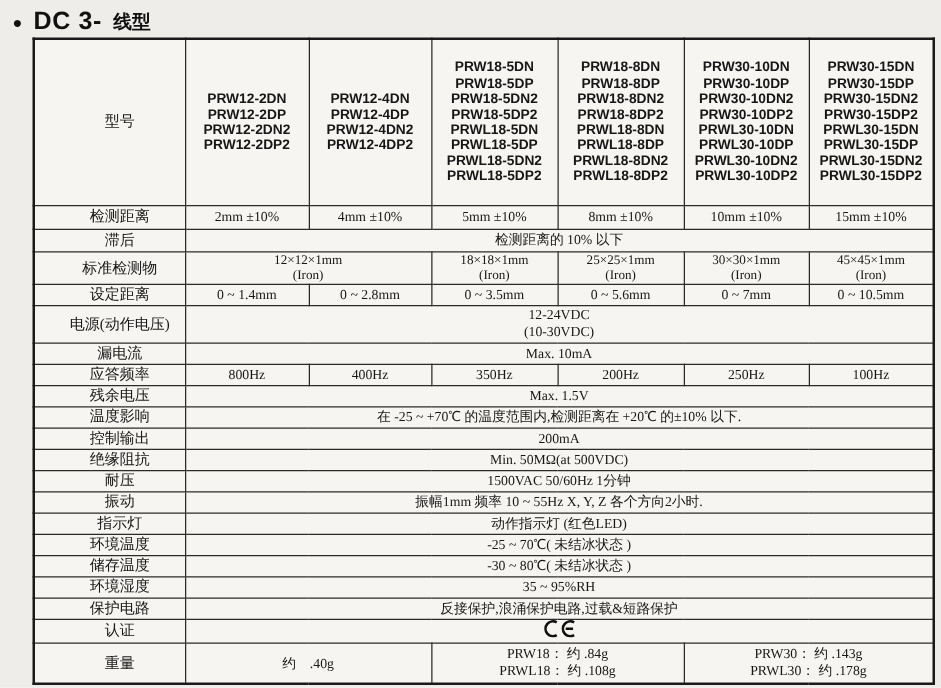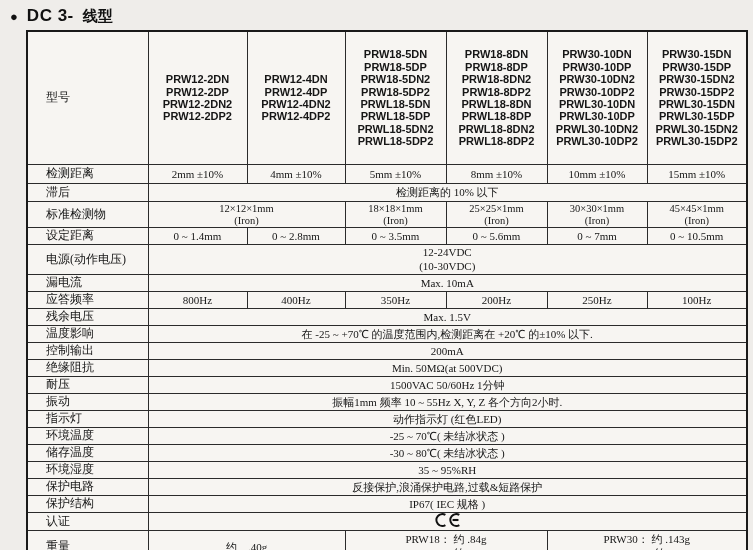--- a/index.html
+++ b/index.html
@@ -10,35 +10,35 @@
     -webkit-font-smoothing:antialiased;
   }
   .page{position:relative;width:753px;height:550px;}
   .title{
     position:absolute;top:6px;left:10px;
     display:flex;align-items:center;gap:9px;
     font-family:"Liberation Sans","DejaVu Sans",sans-serif;
     font-weight:bold;color:#111;
   }
   .title .bullet{font-size:13px;line-height:1;}
-  .title .t-latin{font-size:17px;letter-spacing:0.5px;}
+  .title .t-latin{font-size:20px;letter-spacing:0.5px;}
   .title .t-cjk{font-size:15px;}
   table.spec{
     position:absolute;top:30px;left:26px;
     border-collapse:collapse;table-layout:fixed;
     width:720px;background:#f7f5f2;
     border:2px solid #1a1a1a;
   }
   td{
     border:1px solid #2b2b2b;
     padding:0 2px;text-align:center;vertical-align:middle;
     font-size:11px;line-height:1.3;white-space:nowrap;overflow:hidden;
   }
   td.label{
-    text-align:left;padding-left:18px;font-size:12px;
+    text-align:center;padding-left:18px;font-size:12px;
   }
   
   .r-header td{height:104px;}
   .r-sense td{height:18px;}
   .r-hyst td{height:17px;}
   .r-obj td{height:25px;}
   .r-set td{height:16px;}
   .r-pow td{height:29px;}
   .r-std td{height:16px;font-family:Liberation Serif, serif;}
   .r-weight td{height:31px;}
@@ -252,24 +252,20 @@
       <tr class="r-std">
         <td class="label">环境湿度</td>
         <td colspan="6">35 ~ 95%RH</td>
       </tr>
 
       <tr class="r-std">
         <td class="label">保护电路</td>
         <td colspan="6">反接保护,浪涌保护电路,过载&amp;短路保护</td>
       </tr>
 
-      <tr class="r-std">
-        <td class="label">保护结构</td>
-        <td colspan="6">IP67( IEC 规格 )</td>
-      </tr>
 
       <tr class="r-std">
         <td class="label">认证</td>
         <td colspan="6">
           <span class="ce-wrap" aria-label="CE">
             <svg width="27" height="14" viewBox="0 0 64 32">
               <path d="M27 4 A14 14 0 1 0 27 28" stroke="#111" stroke-width="5" fill="none"></path>
               <path d="M60 4 A14 14 0 1 0 60 28" stroke="#111" stroke-width="5" fill="none"></path>
               <line x1="44" y1="16" x2="58" y2="16" stroke="#111" stroke-width="5"></line>
             </svg>

